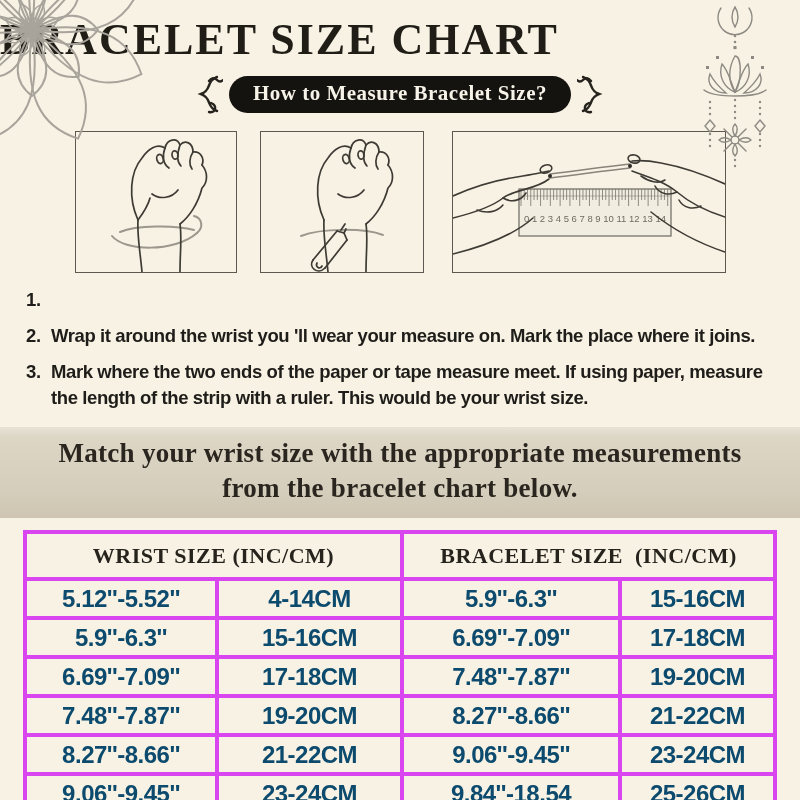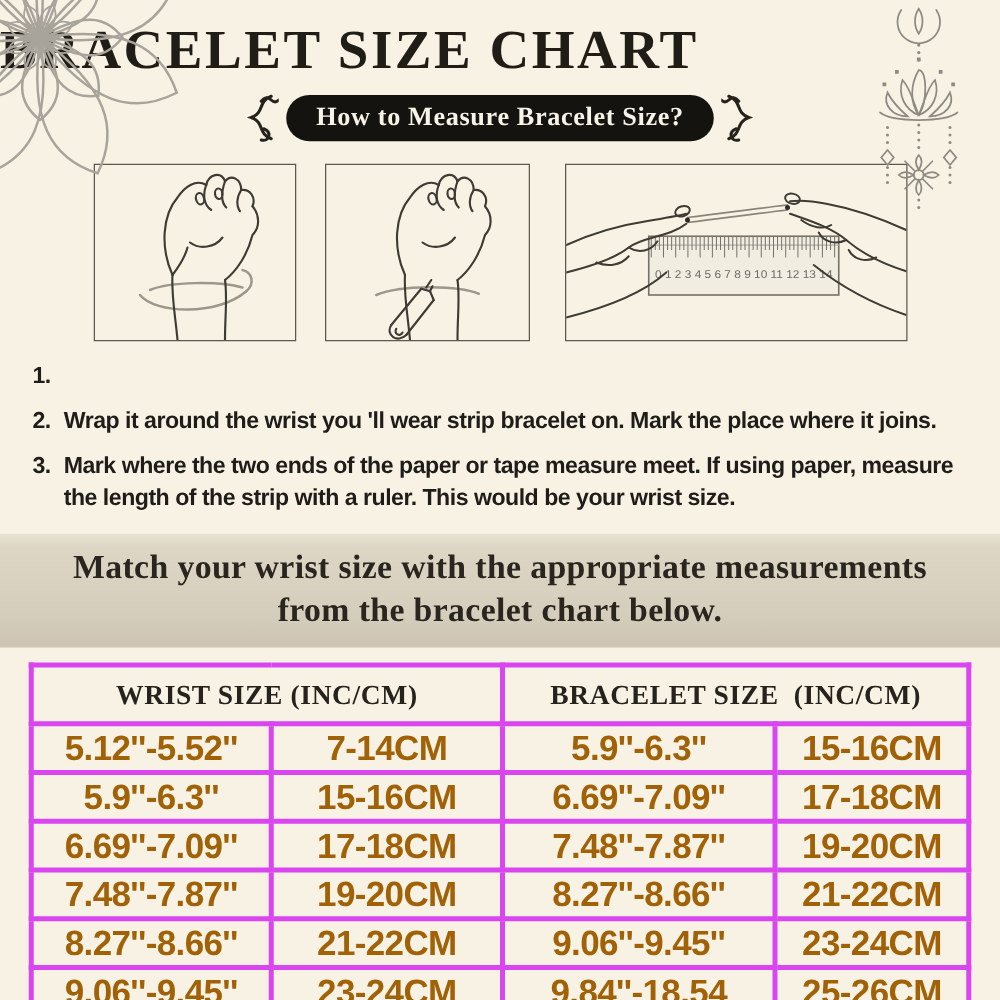--- a/index.html
+++ b/index.html
@@ -57,22 +57,22 @@
   table.size th,table.size td{
     border:4px solid #d946ef;text-align:center;padding:0;
   }
   table.size th{
     height:43px;
     font-family:"Liberation Serif",serif;
     font-size:22px;font-weight:700;letter-spacing:0.5px;color:#26231d;
     white-space:pre;
   }
   table.size td{
-    height:35px;font-size:28px;font-weight:700;letter-spacing:-0.5px;
-    color:#a16207;
+    height:35px;font-size:24px;font-weight:700;letter-spacing:-0.5px;
+    color:#0c4a6e;
   }
 </style>
 </head>
 <body>
 
 <div class="page">
 
   <svg class="mandala" width="250" height="250" viewBox="0 0 250 250">
     <g transform="translate(120,118)" fill="none" stroke="#a8a49c" stroke-width="2">
       <g id="outer">
@@ -335,21 +335,21 @@
       </svg>
     </div>
   </div>
 
   <div class="steps">
     <div class="step">
       <span class="num">1.</span>
     </div>
     <div class="step">
       <span class="num">2.</span>
-      <span>Wrap it around the wrist you 'll wear strip bracelet on. Mark the place where it joins.</span>
+      <span>Wrap it around the wrist you 'll wear your measure on. Mark the place where it joins.</span>
     </div>
     <div class="step">
       <span class="num">3.</span>
       <span>Mark where the two ends of the paper or tape measure meet. If using paper, measure the length of the strip with a ruler. This would be your wrist size.</span>
     </div>
   </div>
 
   <div class="banner">
     <div>Match your wrist size with the appropriate measurements</div>
     <div>from the bracelet chart below.</div>
@@ -364,21 +364,21 @@
     </colgroup>
     <thead>
       <tr>
         <th colspan="2">WRIST SIZE (INC/CM)</th>
         <th colspan="2">BRACELET SIZE  (INC/CM)</th>
       </tr>
     </thead>
     <tbody>
       <tr>
         <td>5.12''-5.52''</td>
-        <td>7-14CM</td>
+        <td>4-14CM</td>
         <td>5.9''-6.3''</td>
         <td>15-16CM</td>
       </tr>
       <tr>
         <td>5.9''-6.3''</td>
         <td>15-16CM</td>
         <td>6.69''-7.09''</td>
         <td>17-18CM</td>
       </tr>
       <tr>

